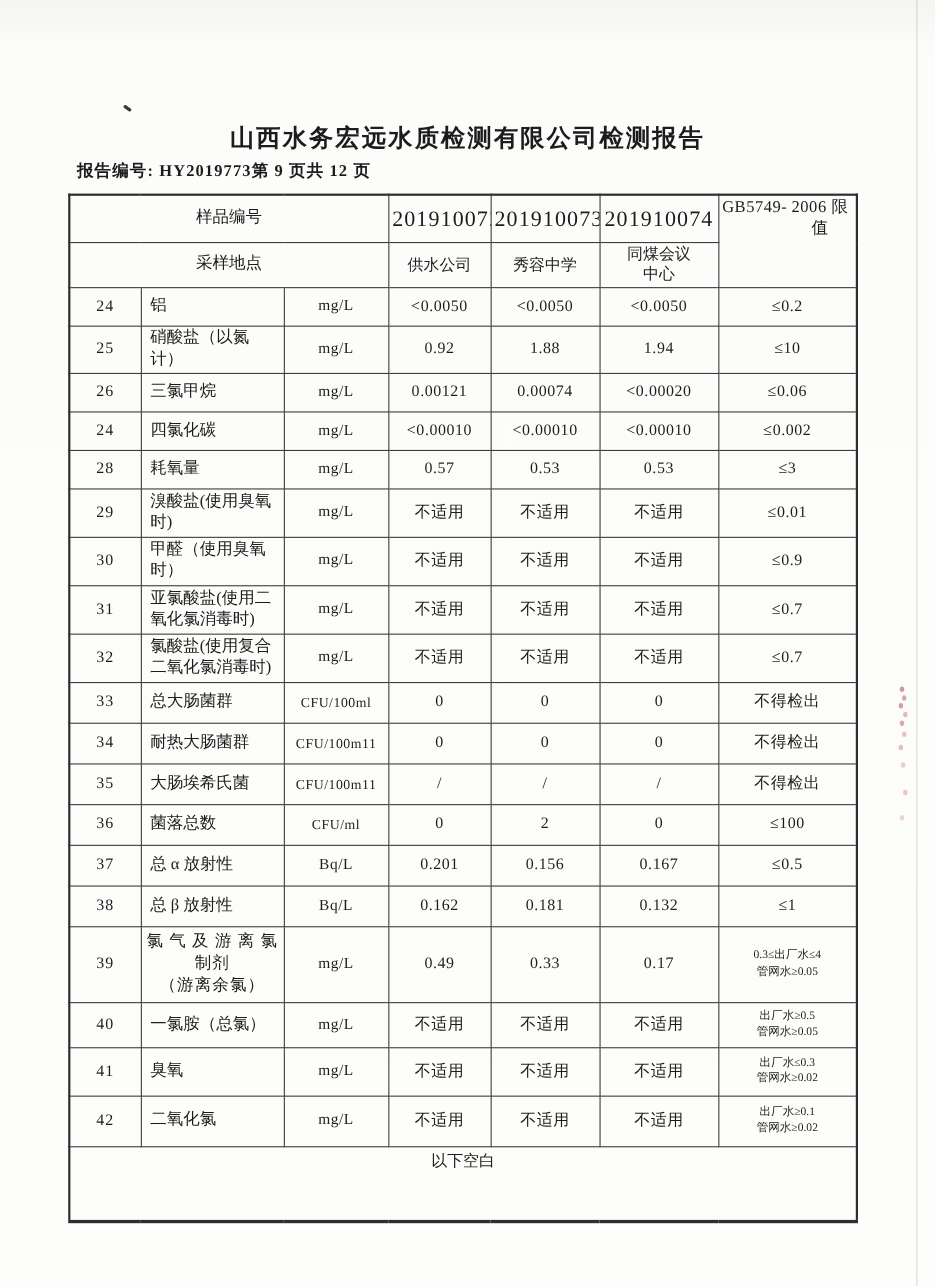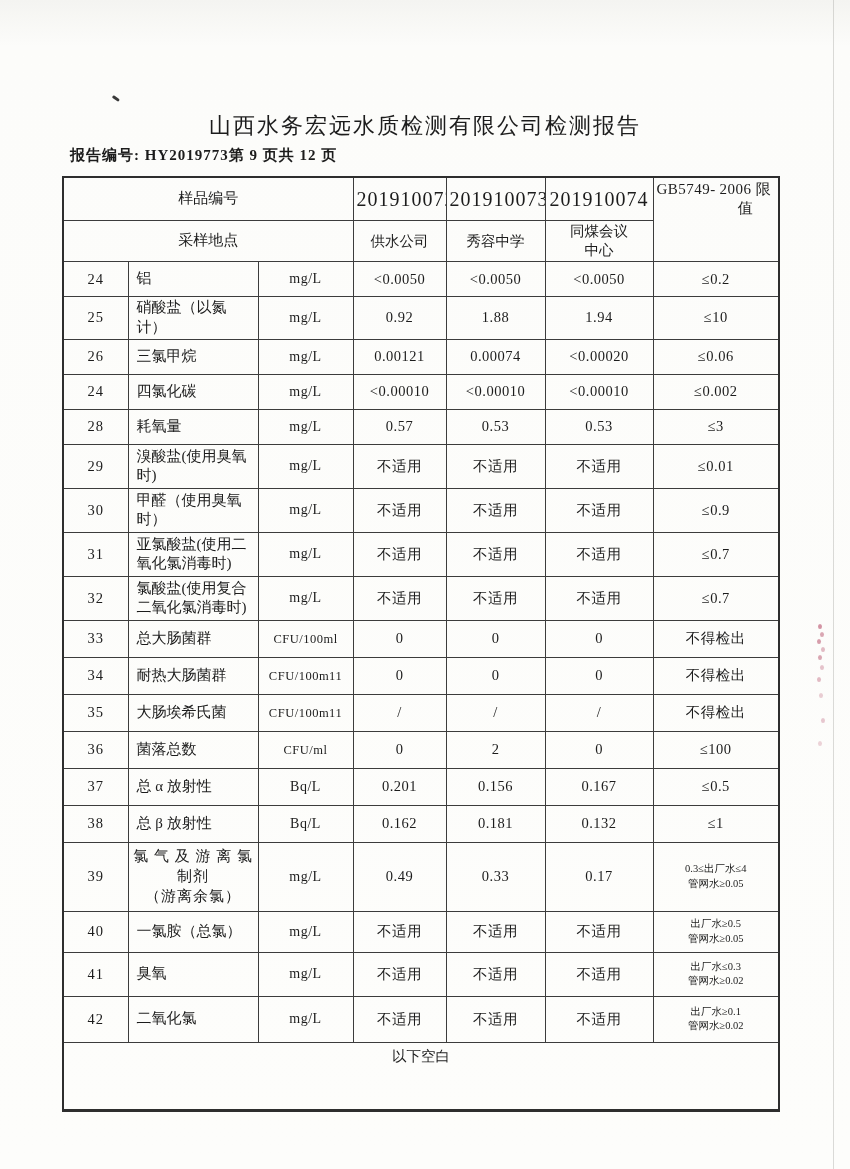--- a/index.html
+++ b/index.html
@@ -4,21 +4,21 @@
 <style>
   html,body{margin:0;padding:0;background:#e9e9e6;}
   .page{
     position:relative;width:850px;height:1169px;margin:0 auto;
     background:linear-gradient(180deg,#f4f4f1 0%,#fcfcfa 4%,#fdfdfb 100%);
     font-family:"Liberation Serif","DejaVu Serif",serif;
     color:#1c1c1c;overflow:hidden;
   }
   .title{
     position:absolute;top:96px;left:0;width:100%;text-align:center;
-    font-size:22px;font-weight:normal;letter-spacing:2px;
+    font-size:22px;font-weight:bold;letter-spacing:2px;
   }
   .meta-row{
     position:absolute;top:146px;left:70px;width:716px;
     display:flex;align-items:baseline;
     font-size:15px;font-weight:bold;letter-spacing:1px;
   }
   table.report{
     position:absolute;top:176px;left:62px;width:716px;
     border-collapse:collapse;table-layout:fixed;
     border:2px solid #2e2e2e;border-bottom-width:3px;

